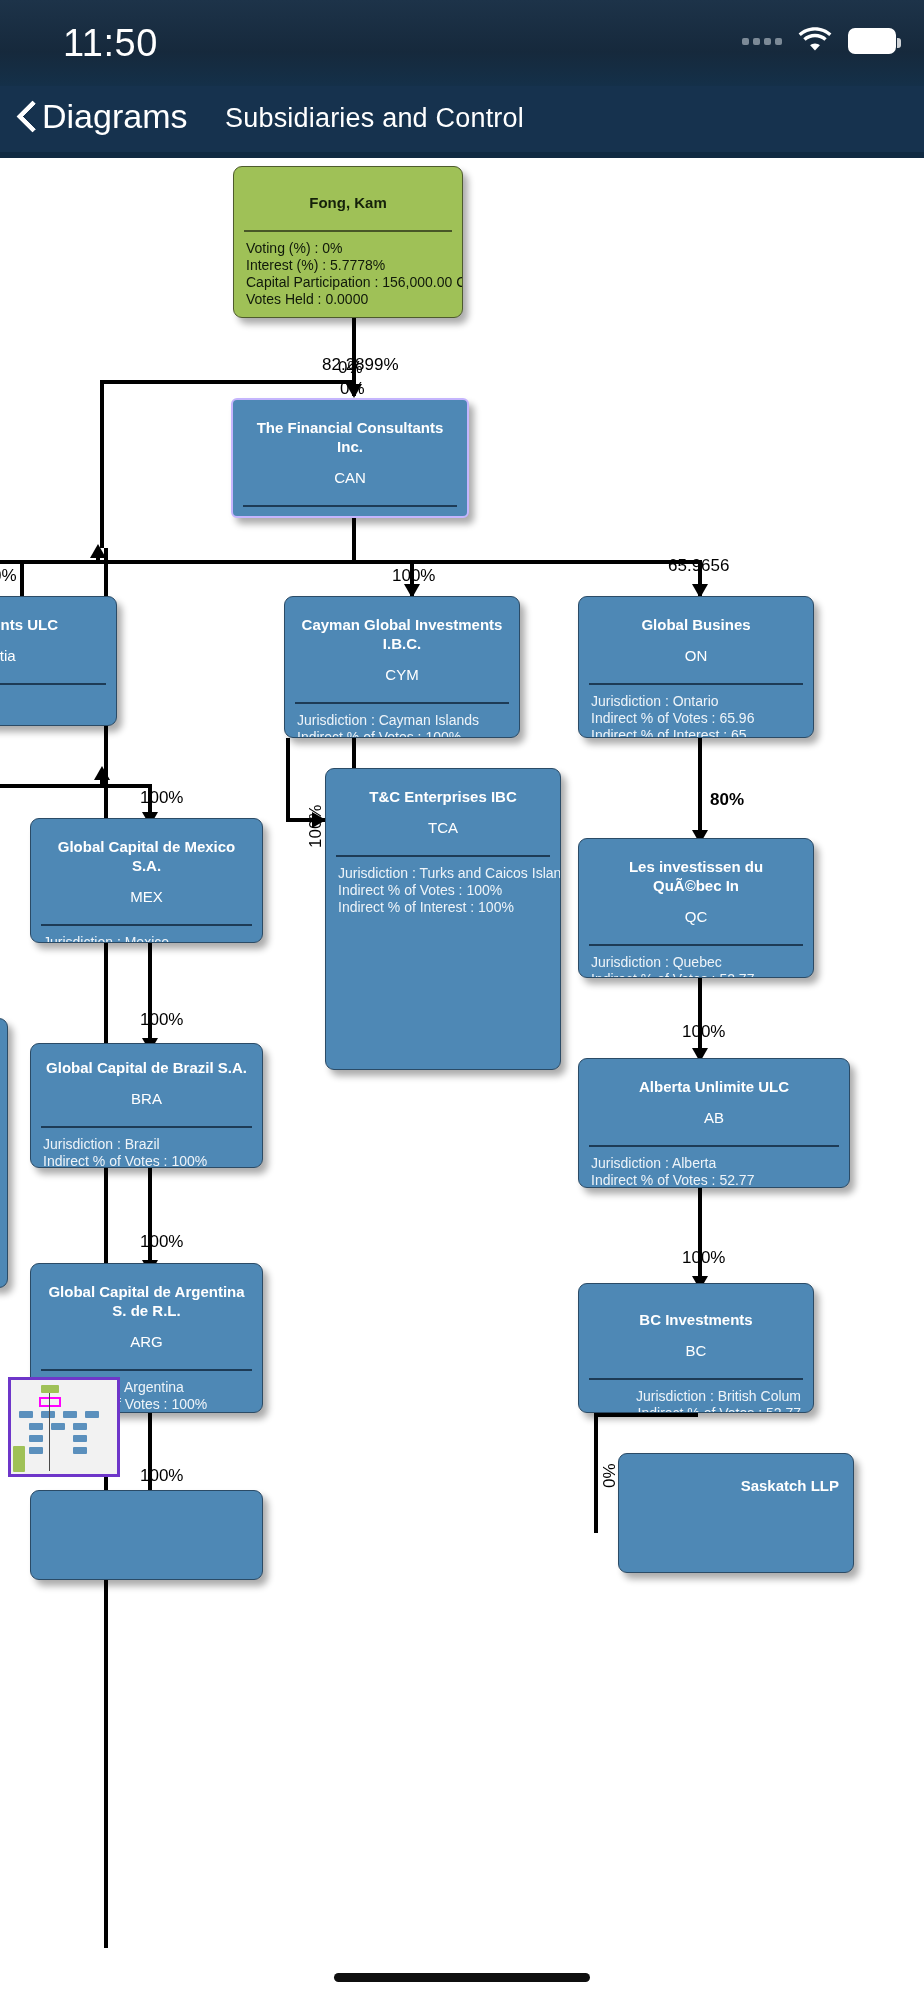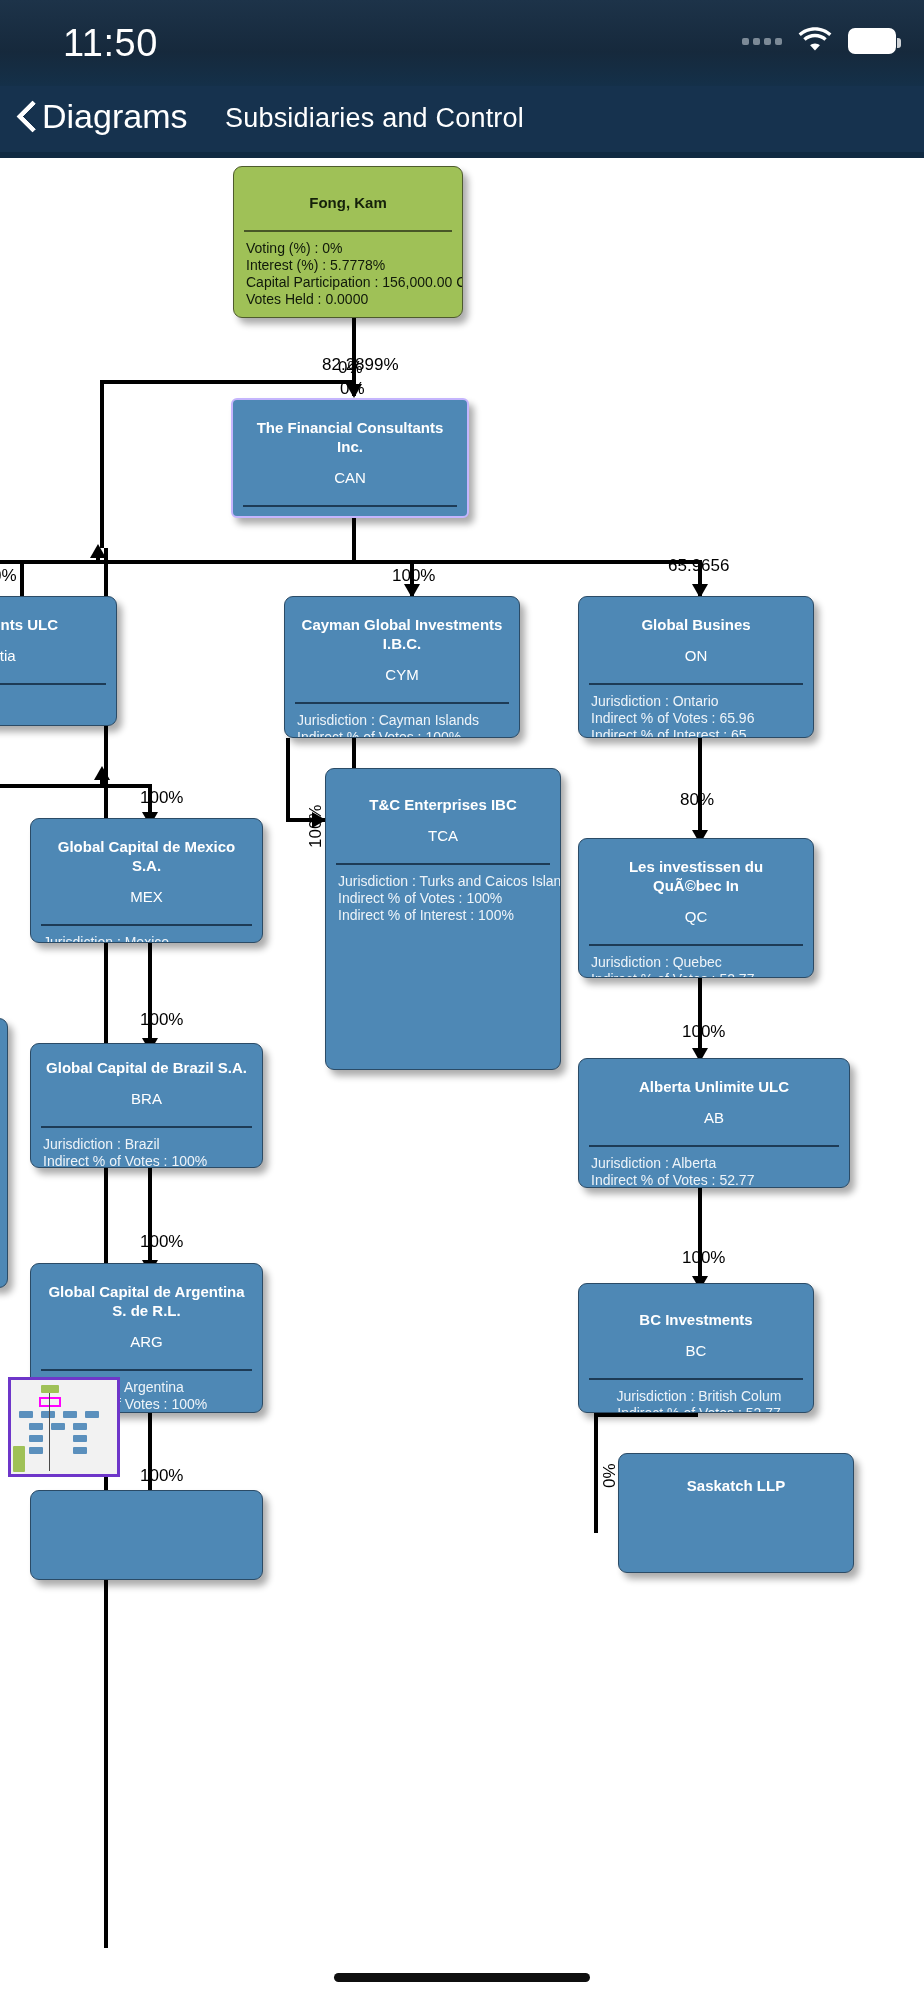--- a/index.html
+++ b/index.html
@@ -346,21 +346,21 @@
   <div class="edge h" style="left:594px; top:1255px; width:104px;"></div>
 
   <div class="edge-label" style="left:322px; top:197px;">82.2899%</div>
   <div class="edge-label" style="left:338px; top:200px;">0%</div>
   <div class="edge-label" style="left:340px; top:221px;">0%</div>
   <div class="edge-label" style="left:-8px; top:408px;">0%</div>
   <div class="edge-label" style="left:392px; top:408px;">100%</div>
   <div class="edge-label" style="left:668px; top:398px;">65.9656</div>
   <div class="edge-label rot" style="left:306px; top:690px;">100%</div>
   <div class="edge-label" style="left:140px; top:630px;">100%</div>
-  <div class="edge-label" style="left:680px; top:632px;">80%</div>
+  <div class="edge-label" style="left:710px; top:632px;font-weight:bold;">80%</div>
   <div class="edge-label" style="left:140px; top:852px;">100%</div>
   <div class="edge-label" style="left:682px; top:864px;">100%</div>
   <div class="edge-label" style="left:140px; top:1074px;">100%</div>
   <div class="edge-label" style="left:682px; top:1090px;">100%</div>
   <div class="edge-label" style="left:140px; top:1308px;">100%</div>
   <div class="edge-label rot" style="left:600px; top:1330px;">0%</div>
 
   <div class="node green" style="left:233px; top:8px; width:230px; height:152px;">
     <div class="node-head">
       <div class="node-title">Fong, Kam</div>
@@ -417,21 +417,21 @@
     </div>
     <div class="node-divider"></div>
     <div class="node-body" style="text-align:left;">
       <div>Jurisdiction : Ontario</div>
       <div>Indirect % of Votes : 65.96</div>
       <div>Indirect % of Interest : 65.</div>
     </div>
   </div>
 
   <div class="node blue" style="left:325px; top:610px; width:236px; height:302px;">
-    <div class="node-head" style="padding-top:18px;margin-top:8px;">
+    <div class="node-head" style="padding-top:18px;">
       <div class="node-title">T&amp;C Enterprises IBC</div>
       <div class="node-sub">TCA</div>
     </div>
     <div class="node-divider"></div>
     <div class="node-body">
       <div>Jurisdiction : Turks and Caicos Islands</div>
       <div>Indirect % of Votes : 100%</div>
       <div>Indirect % of Interest : 100%</div>
     </div>
   </div>
@@ -501,29 +501,29 @@
 
     </div>
   </div>
 
   <div class="node blue" style="left:578px; top:1125px; width:236px; height:130px;">
     <div class="node-head" style="padding-top:26px;">
       <div class="node-title">BC Investments</div>
       <div class="node-sub">BC</div>
     </div>
     <div class="node-divider"></div>
-    <div class="node-body" style="text-align:center;margin-left:6px;">
+    <div class="node-body" style="text-align:right;margin-left:6px;">
       <div>Jurisdiction : British Colum</div>
       <div>Indirect % of Votes : 52.77</div>
 
     </div>
   </div>
 
   <div class="node blue" style="left:618px; top:1295px; width:236px; height:120px;">
-    <div class="node-head" style="padding-top:22px;">
+    <div class="node-head" style="padding-top:22px;text-align:right;">
       <div class="node-title" style="white-space:pre-line;">Saskatch LLP</div>
     </div>
   </div>
 
   <div class="node blue" style="left:30px; top:1332px; width:233px; height:90px;"></div>
 
   <div id="minimap">
     <div class="mm-node mm-green" style="left:30px; top:5px; width:18px; height:8px;"></div>
     <div class="mm-sel" style="left:28px; top:17px; width:22px; height:10px;"></div>
     <div class="mm-node" style="left:8px; top:31px; width:14px; height:7px;"></div>

